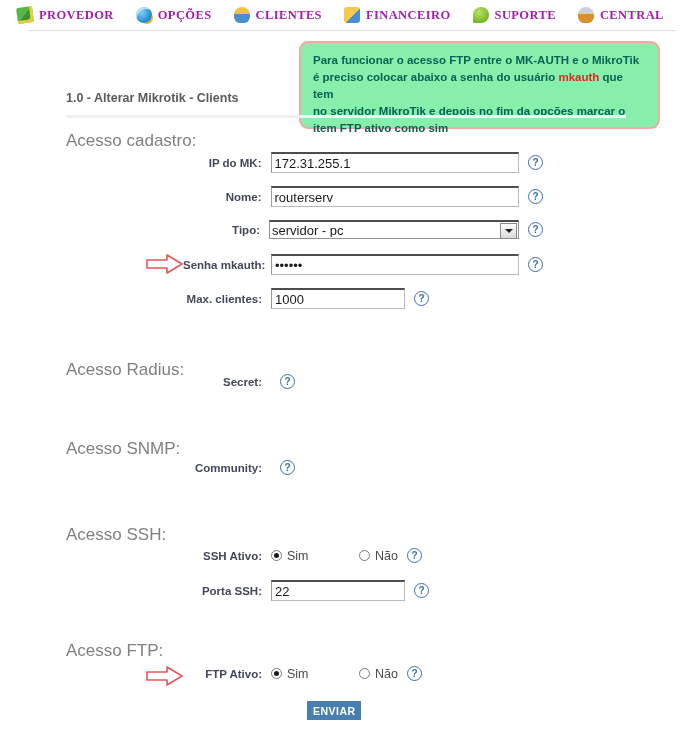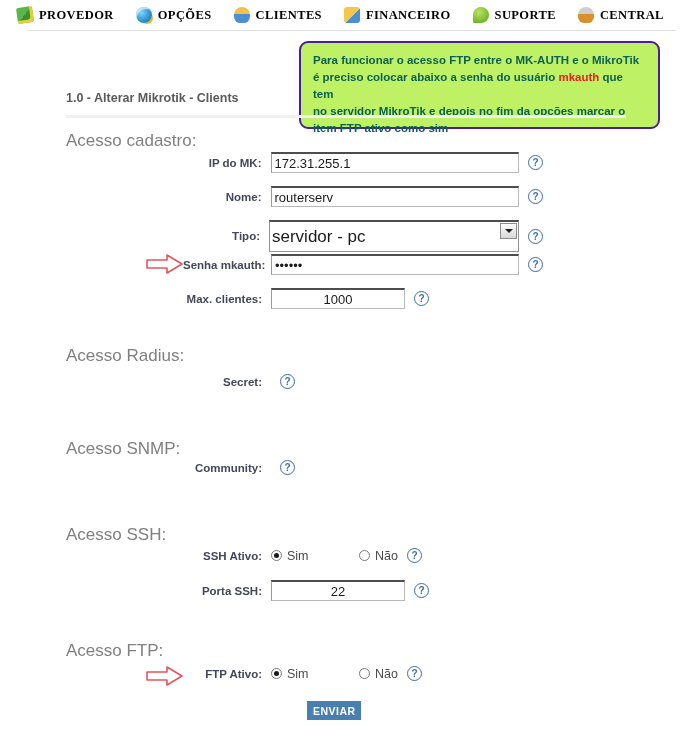--- a/index.html
+++ b/index.html
@@ -32,21 +32,21 @@
     gap: 6px;
     margin-right: 22px;
     cursor: pointer;
     white-space: nowrap;
   }
   .navitem .navlabel {
     font-family: "Liberation Serif", serif;
     font-size: 12.5px;
     font-weight: bold;
     letter-spacing: 0.4px;
-    color: #000000;
+    color: #a21caf;
     text-transform: uppercase;
   }
   .navicon { width: 16px; height: 16px; position: relative; flex: 0 0 16px; }
 
   
   .ic-provedor {
     background:
       linear-gradient(135deg, #59b64a 0%, #59b64a 48%, #3f8f33 48%, #3f8f33 100%);
     border-radius: 2px;
     box-shadow: inset -4px -4px 0 -1px rgba(255,220,60,.85);
@@ -91,22 +91,22 @@
     letter-spacing: 1px;
     color: #f3ece7;
     white-space: nowrap;
   }
 
   
   .callout {
     position: absolute;
     left: 299px; top: 41px;
     width: 361px; height: 88px;
-    background: #bef264;
-    border: 2px solid #4c1d95;
+    background: #86efac;
+    border: 2px solid #fca5a5;
     border-radius: 9px;
     padding: 9px 12px 0 12px;
   }
   .callout p {
     margin: 0;
     font-family: "Liberation Sans", sans-serif;
     font-size: 11.5px;
     font-weight: bold;
     line-height: 17px;
     color: #0b6152;
@@ -155,27 +155,27 @@
     color: #1a1a1a;
     height: 21px;
     padding: 1px 3px;
     background: #ffffff;
     border: 1px solid #b9b9b9;
     border-top: 2px solid #4d4d4d;
     border-left: 1px solid #9a9a9a;
     outline: none;
   }
   input.txt.wide  { width: 250px; }
-  input.txt.narrow{ width: 134px; text-align: center; }
+  input.txt.narrow{ width: 134px; }
 
   select.sel {
     font-family: "Liberation Sans", sans-serif;
-    font-size: 17px;
+    font-size: 13px;
     color: #1a1a1a;
-    height: 32px;
+    height: 19px;
     width: 250px;
     padding: 1px 2px;
     background: #ffffff;
     border: 1px solid #949494;
     border-top: 2px solid #4d4d4d;
     -webkit-appearance: none;
     appearance: none;
     outline: none;
   }
   .selwrap { position: relative; display: inline-block; }
@@ -345,21 +345,21 @@
     <input class="txt wide" type="text" value="••••••" style="">
     <span class="help">?</span>
   </div>
 
   <div class="row" style="left:183px; top:288px; width:260px">
     <span class="fld-label" style="width:88px">Max. clientes:</span>
     <input class="txt narrow" type="text" value="1000" style="">
     <span class="help">?</span>
   </div>
 
-  <div class="section-label" style="top:346px">Acesso Radius:</div>
+  <div class="section-label" style="top:360px">Acesso Radius:</div>
 
   <div class="row" style="left:183px; top:374px; width:360px">
     <span class="fld-label" style="width:88px">Secret:</span>
     <span class="help">?</span>
   </div>
 
   <div class="section-label" style="top:439px">Acesso SNMP:</div>
 
   <div class="row" style="left:183px; top:460px; width:360px">
     <span class="fld-label" style="width:88px">Community:</span>

